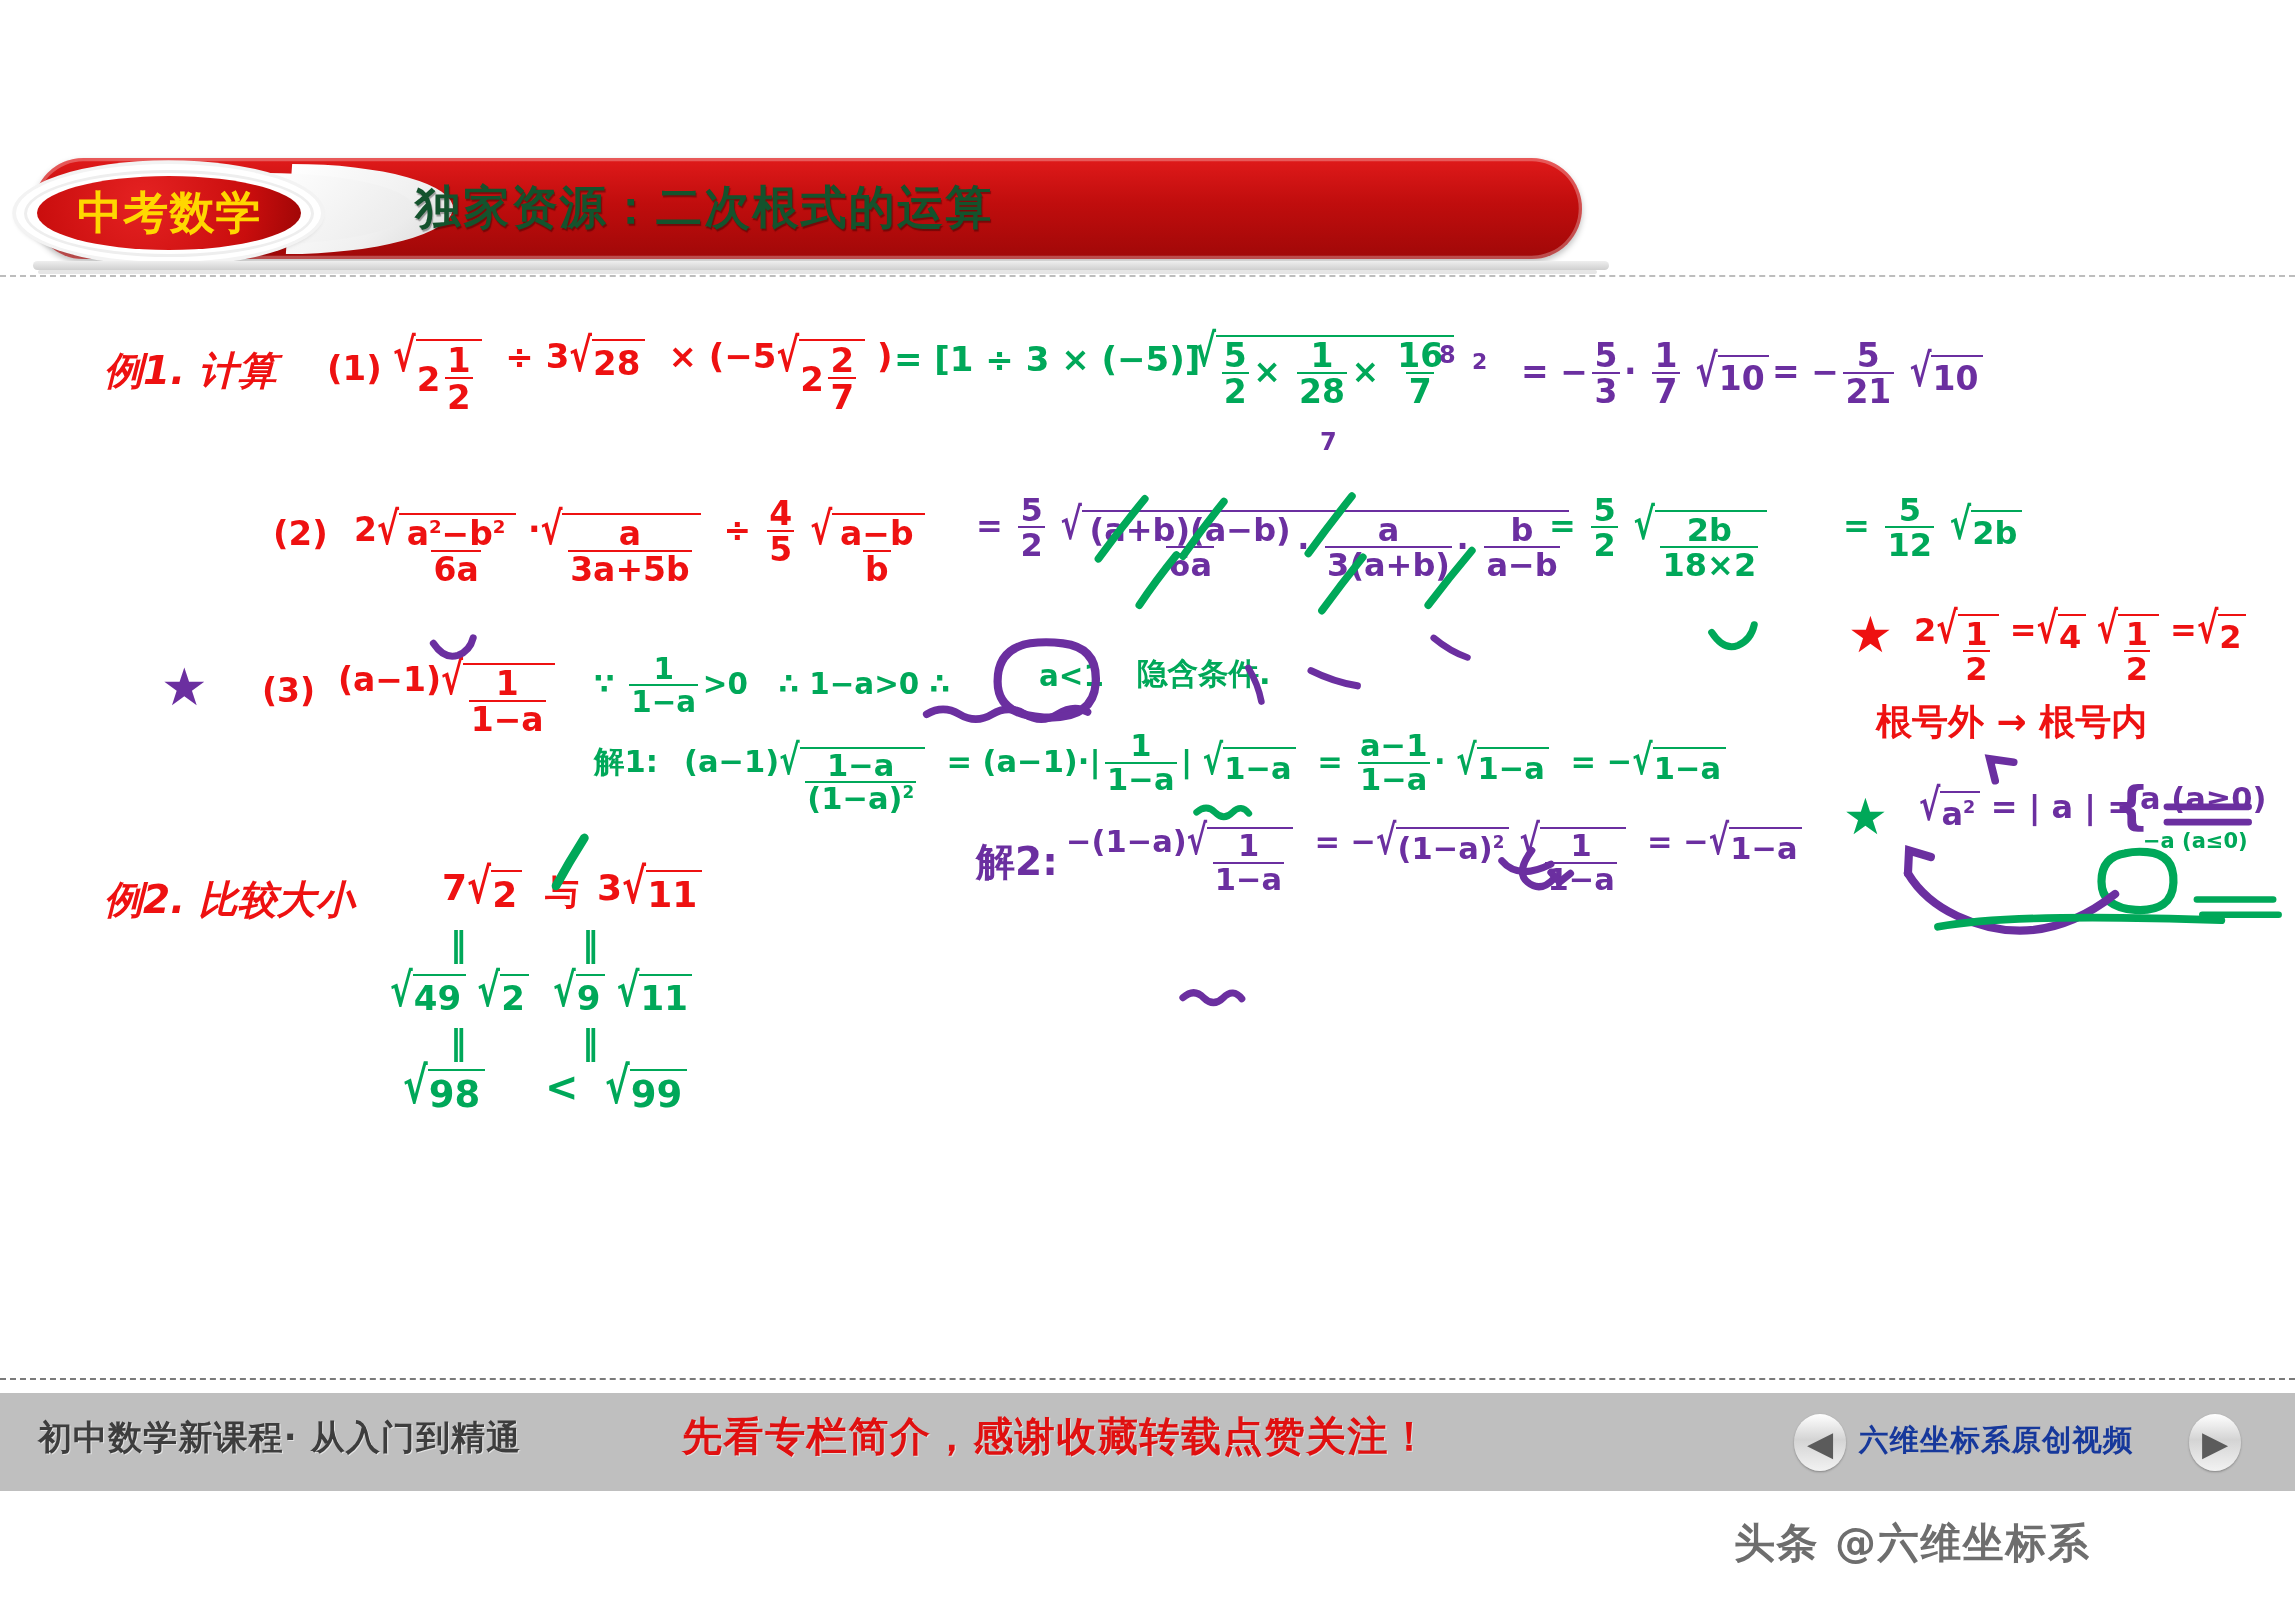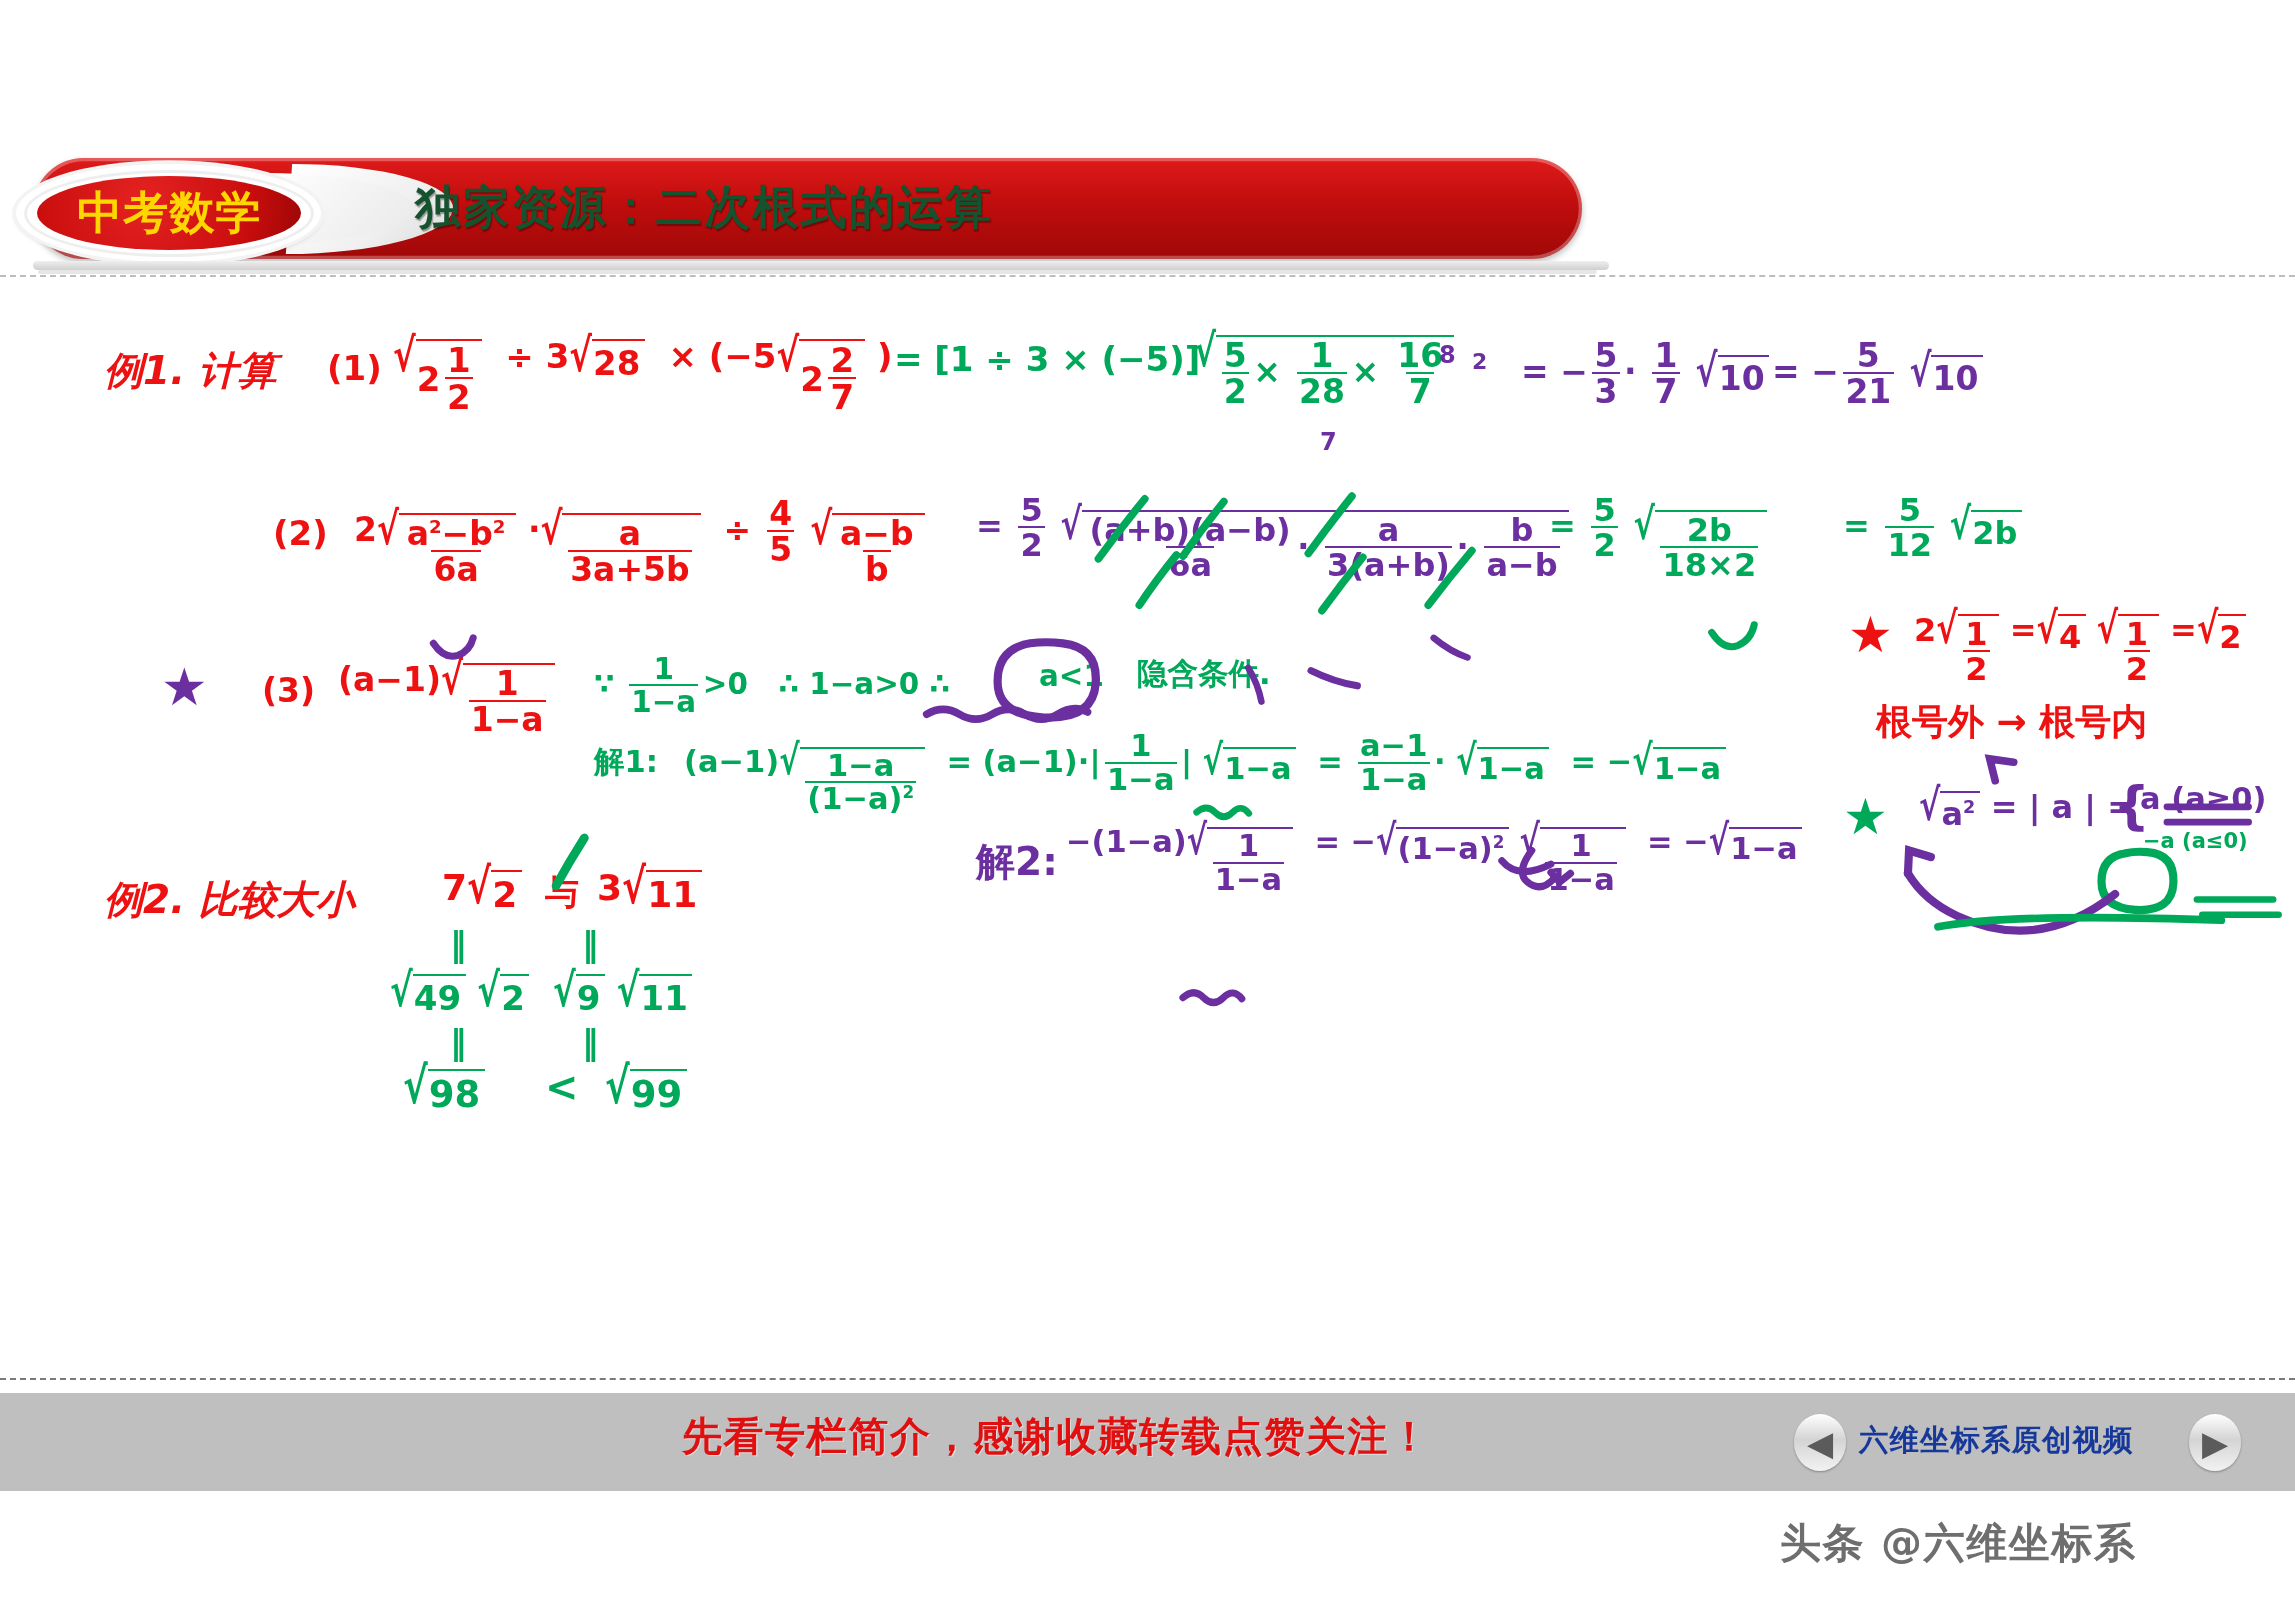--- a/index.html
+++ b/index.html
@@ -74,21 +74,21 @@
   .foot-right{position:absolute;left:1794px;top:21px;width:447px;height:57px;}
   .fr-text{position:absolute;left:65px;top:6.5px;font-size:29.4px;font-weight:700;color:#16389b;
       font-family:"DejaVu Sans","Liberation Sans",sans-serif;letter-spacing:1.1px;white-space:nowrap;}
   .arrow-btn{position:absolute;top:0;width:52px;height:57px;border-radius:50%;
       background:linear-gradient(180deg,#ffffff 0%,#d4d4d4 45%,#f2f2f2 100%);
       box-shadow:0 1.1px 2.2px rgba(0,0,0,.3);display:flex;align-items:center;justify-content:center;}
   .arrow-btn.left{left:0;}
   .arrow-btn.right{right:0;}
   .arrow-glyph{font-size:34px;color:#5b5b5b;line-height:1;}
   .watermark{position:absolute;left:1734px;top:1516px;font-size:41px;font-weight:700;color:#6e6e6e;
-      font-family:"DejaVu Sans","Liberation Sans",sans-serif;letter-spacing:1.6px;white-space:nowrap;margin-left:46px;}
+      font-family:"DejaVu Sans","Liberation Sans",sans-serif;letter-spacing:1.6px;white-space:nowrap;}
 </style>
 </head>
 <body>
 
 <div id="banner">
   <div class="banner-bar"></div>
   <div class="banner-inner-shadow"></div>
   <div class="banner-leaf"></div>
   <div class="banner-leaf2"></div>
   <div class="banner-title">独家资源：二次根式的运算</div>
@@ -501,20 +501,21 @@
   <path d="M4030 1650 h140" stroke="#00a859" stroke-width="12" stroke-linecap="round"></path>
   <path d="M4040 1678 h140" stroke="#00a859" stroke-width="12" stroke-linecap="round"></path>
 
   <path d="M3555 1700 q140 -26 520 -12" stroke="#00a859" stroke-width="14" fill="none" stroke-linecap="round"></path>
 
   <path d="M3030 0 M1020 1625 q24 -44 52 -88" stroke="#00a859" stroke-width="16" fill="none" stroke-linecap="round"></path>
 </svg>
 
 <div class="foot-dash"></div>
 <div id="footer">
+  <div class="foot-left">初中数学新课程· 从入门到精通</div>
   <div class="foot-center">先看专栏简介，感谢收藏转载点赞关注！</div>
   <div class="foot-right">
     <div class="arrow-btn left">
       <span class="arrow-glyph">◀</span>
     </div>
     <div class="fr-text">六维坐标系原创视频</div>
     <div class="arrow-btn right">
       <span class="arrow-glyph">▶</span>
     </div>
   </div>

